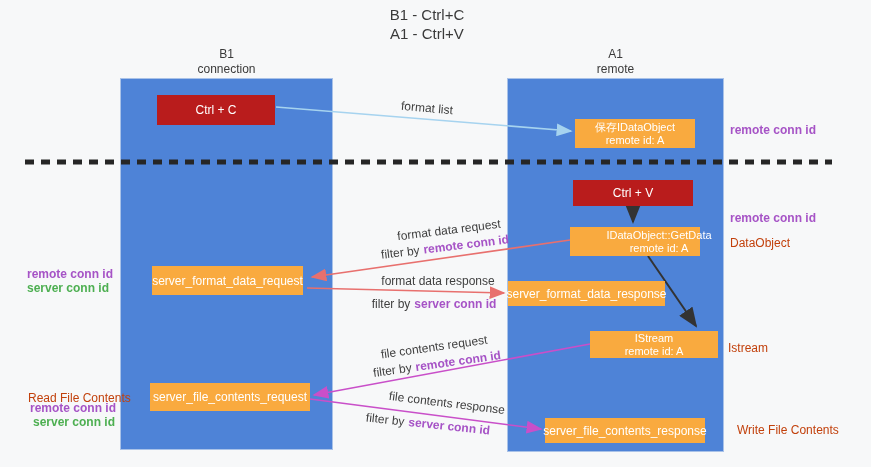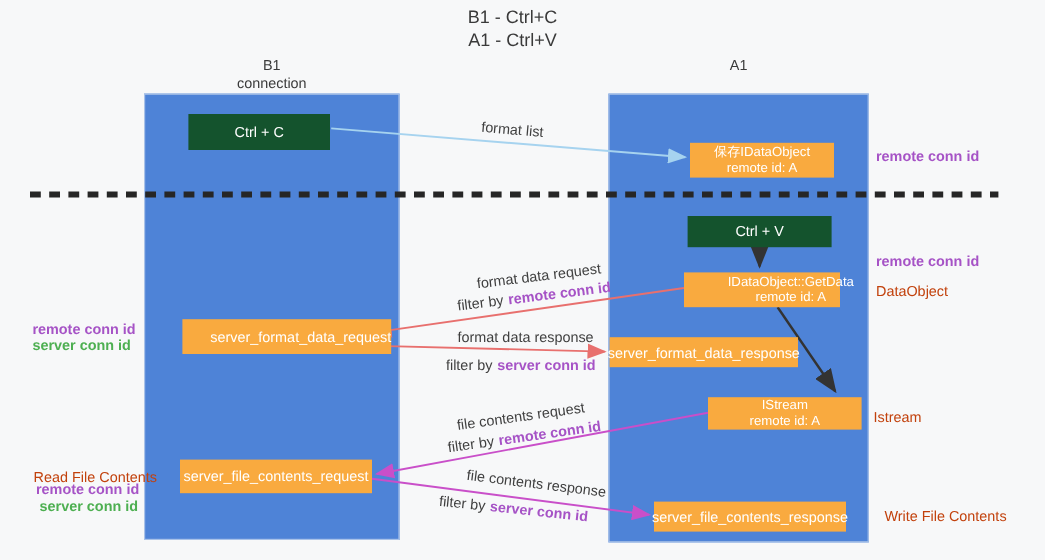--- a/index.html
+++ b/index.html
@@ -8,21 +8,21 @@
 
   .title{position:absolute; left:327px; top:5px; width:200px; text-align:center;
          font-size:15px; line-height:19px; color:#3a3a3a;}
 
   .col-header{position:absolute; text-align:center; font-size:12px; line-height:15px; color:#3a3a3a;}
 
   .column{position:absolute; background:#4e83d7; border:1px solid #a9c2e8; box-sizing:border-box;}
 
   .node{position:absolute; display:flex; flex-direction:column; align-items:center; justify-content:center;
         color:#fff; text-align:center; box-sizing:border-box;}
-  .node.green{background:#14532d; font-size:12px;}
+  .node.green{background:#b91c1c; font-size:12px;}
   .node.orange{background:#f9aa3f; font-size:12px;}
   .node .l2{font-size:11px; line-height:13px;}
   .node.twoline{font-size:11px; line-height:13px;}
 
   .alabel{position:absolute; white-space:nowrap; font-size:12px; color:#3f3f3f;
           transform:translate(-50%,-50%);}
   .alabel.rot-n7{transform:translate(-50%,-50%) rotate(-7deg);}
   .alabel.rot-n8{transform:translate(-50%,-50%) rotate(-8deg);}
   .alabel.rot-p5{transform:translate(-50%,-50%) rotate(5deg);}
   .alabel.rot-p6{transform:translate(-50%,-50%) rotate(6deg);}
@@ -44,20 +44,21 @@
     <div>B1 - Ctrl+C</div>
     <div>A1 - Ctrl+V</div>
   </div>
 
   <div class="col-header" style="left:120px; top:47px; width:213px;">
     <div>B1</div>
     <div>connection</div>
   </div>
   <div class="col-header" style="left:507px; top:47px; width:217px;">
     <div>A1</div>
+    <div>remote</div>
   </div>
 
   <div class="column" style="left:120px; top:78px; width:213px; height:372px;"></div>
   <div class="column" style="left:507px; top:78px; width:217px; height:374px;"></div>
 
   <svg class="overlay" width="871" height="467">
     <defs>
       <marker id="mblue" markerWidth="10" markerHeight="8" refX="9" refY="4" orient="auto">
         <path d="M0,0 L10,4 L0,8 z" fill="#a6d3ef"></path>
       </marker>
@@ -105,21 +106,21 @@
   <div class="node orange twoline" style="left:570px; top:227px; width:130px; height:29px;padding-left:48px;">
     <span>IDataObject::GetData</span>
     <span class="l2">remote id: A</span>
   </div>
 
   <div class="node orange twoline" style="left:590px; top:331px; width:128px; height:27px;">
     <span>IStream</span>
     <span class="l2">remote id: A</span>
   </div>
 
-  <div class="node orange" style="left:152px; top:266px; width:174px; height:29px;align-items:flex-end;">
+  <div class="node orange" style="left:152px; top:266px; width:151px; height:29px;">
     <span>server_format_data_request</span>
   </div>
 
   <div class="node orange" style="left:508px; top:281px; width:157px; height:25px;">
     <span>server_format_data_response</span>
   </div>
 
   <div class="node orange" style="left:545px; top:418px; width:160px; height:25px;">
     <span>server_file_contents_response</span>
   </div>

